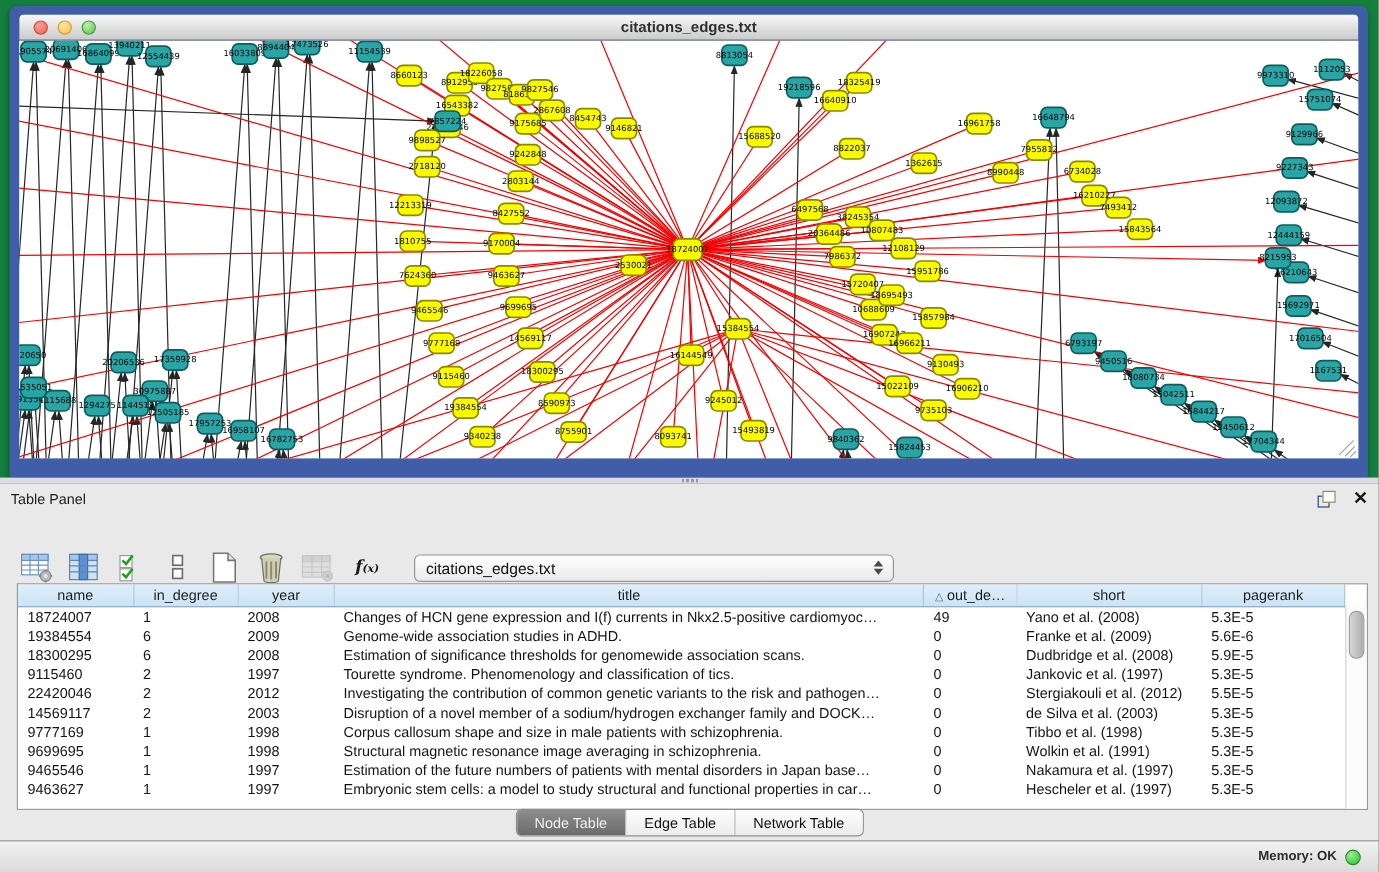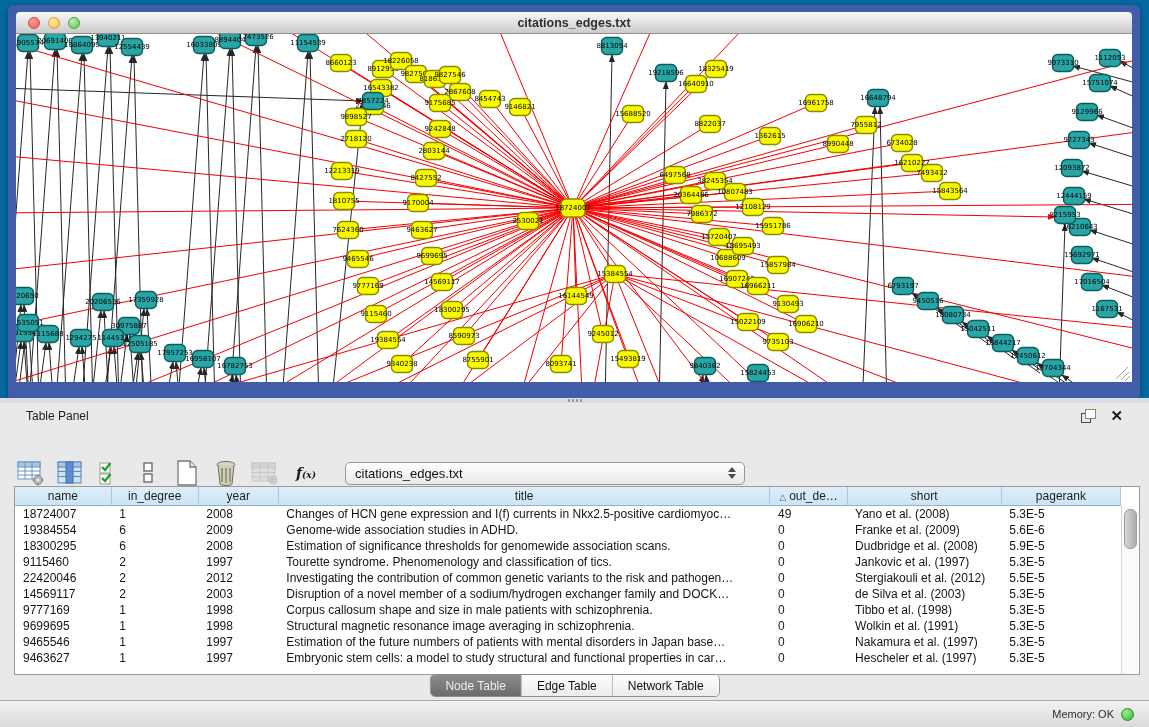--- a/index.html
+++ b/index.html
@@ -1,16 +1,16 @@
 <!DOCTYPE html>
 <html><head>
 <meta charset="utf-8">
 <style>
   html,body{margin:0;padding:0;}
-  #app{position:relative;width:1149px;height:727px;background:#0369a1;overflow:hidden;
+  #app{position:relative;width:1149px;height:727px;background:#15803d;overflow:hidden;
        font-family:"Liberation Sans",sans-serif;-webkit-font-smoothing:antialiased;}
 
   
   .net-frame{position:absolute;left:8px;top:5px;width:1132px;height:393px;background:#3f5ea7;
              border-radius:6px 6px 2px 2px;box-shadow:0 2px 6px rgba(0,0,0,.35);}
   .titlebar{position:absolute;left:8px;top:7px;width:1116px;height:22px;
             background:linear-gradient(#f9f9f9,#cbcbcb);border-radius:4px 4px 0 0;
             border-bottom:1px solid #8f8f8f;display:flex;align-items:center;box-sizing:border-box;}
   .traffic{display:flex;gap:8px;margin-left:12px;}
   .tl{width:12px;height:12px;border-radius:50%;box-sizing:border-box;}
@@ -22,21 +22,21 @@
   .graph svg{display:block;width:100%;height:100%;}
   .graph svg text{font-family:"DejaVu Sans",sans-serif;font-size:7px;fill:#000;}
 
   
   .divider{position:absolute;left:0;top:398px;width:1149px;height:5px;background:#dcdce5;}
   .grip{position:absolute;left:50%;top:1px;width:14px;height:3px;transform:translateX(-50%);
         background:repeating-linear-gradient(90deg,#9a9aa4 0 2px,transparent 2px 4px);}
 
   
   .table-panel{position:absolute;left:0;top:403px;width:1149px;height:297px;background:#e9e9e9;}
-  .panel-header{height:26px;display:flex;align-items:center;padding:0 26px;font-size:12px;color:#1e1e1e;}
+  .panel-header{height:26px;display:flex;align-items:center;padding:0 9px;font-size:12px;color:#1e1e1e;}
   .panel-header .spacer{flex:1;}
   .float-icon{width:15px;height:14px;position:relative;margin-right:14px;cursor:default;}
   .float-icon .sq1{position:absolute;left:0;bottom:0;width:8px;height:8px;border:1.5px solid #2c4a77;}
   .float-icon .sq2{position:absolute;right:0;top:0;width:9px;height:8px;border:1.5px solid #8c8c56;background:#fff;}
   .close-icon{font-size:15px;font-weight:bold;color:#1a1a1a;line-height:14px;}
 
   .toolbar{position:absolute;left:16px;top:49px;height:42px;display:flex;align-items:center;}
   .tb-icon{width:30px;height:30px;display:flex;align-items:center;justify-content:center;margin-right:9px;}
   .tb-icon.disabled{opacity:.5;}
   .fx{font-family:"DejaVu Serif",serif;font-style:italic;font-size:14px;font-weight:bold;color:#1a1a1a;
@@ -67,21 +67,21 @@
         border:1px solid #8d8d8d;border-radius:5px;overflow:hidden;background:#fff;}
   .tab{display:flex;align-items:center;padding:0 15px;font-size:12px;color:#111;
        background:linear-gradient(#fdfdfd,#ececec);border-left:1px solid #b8b8b8;}
   .tab:first-child{border-left:none;}
   .tab.selected{background:linear-gradient(#8d8d8d,#6b6b6b);color:#efefef;text-align:center;}
 
   
   .statusbar{position:absolute;left:0;top:700px;width:1149px;height:27px;box-sizing:border-box;
              background:linear-gradient(#f2f2f2,#dadada);border-top:1px solid #a8a8a8;
              display:flex;align-items:center;justify-content:flex-end;padding-right:15px;gap:7px;
-             font-size:11px;color:#2c2c2c;}
+             font-size:11px;color:#2c2c2c;font-weight:bold;}
   .mem-dot{width:13px;height:13px;border-radius:50%;border:1px solid #2a8d2a;
            background:radial-gradient(circle at 35% 30%,#9bee8e,#2fbe2f);box-sizing:border-box;}
 </style>
 </head>
 <body>
 
 <div id="app">
 
   <div class="net-frame">
     <div class="titlebar">

